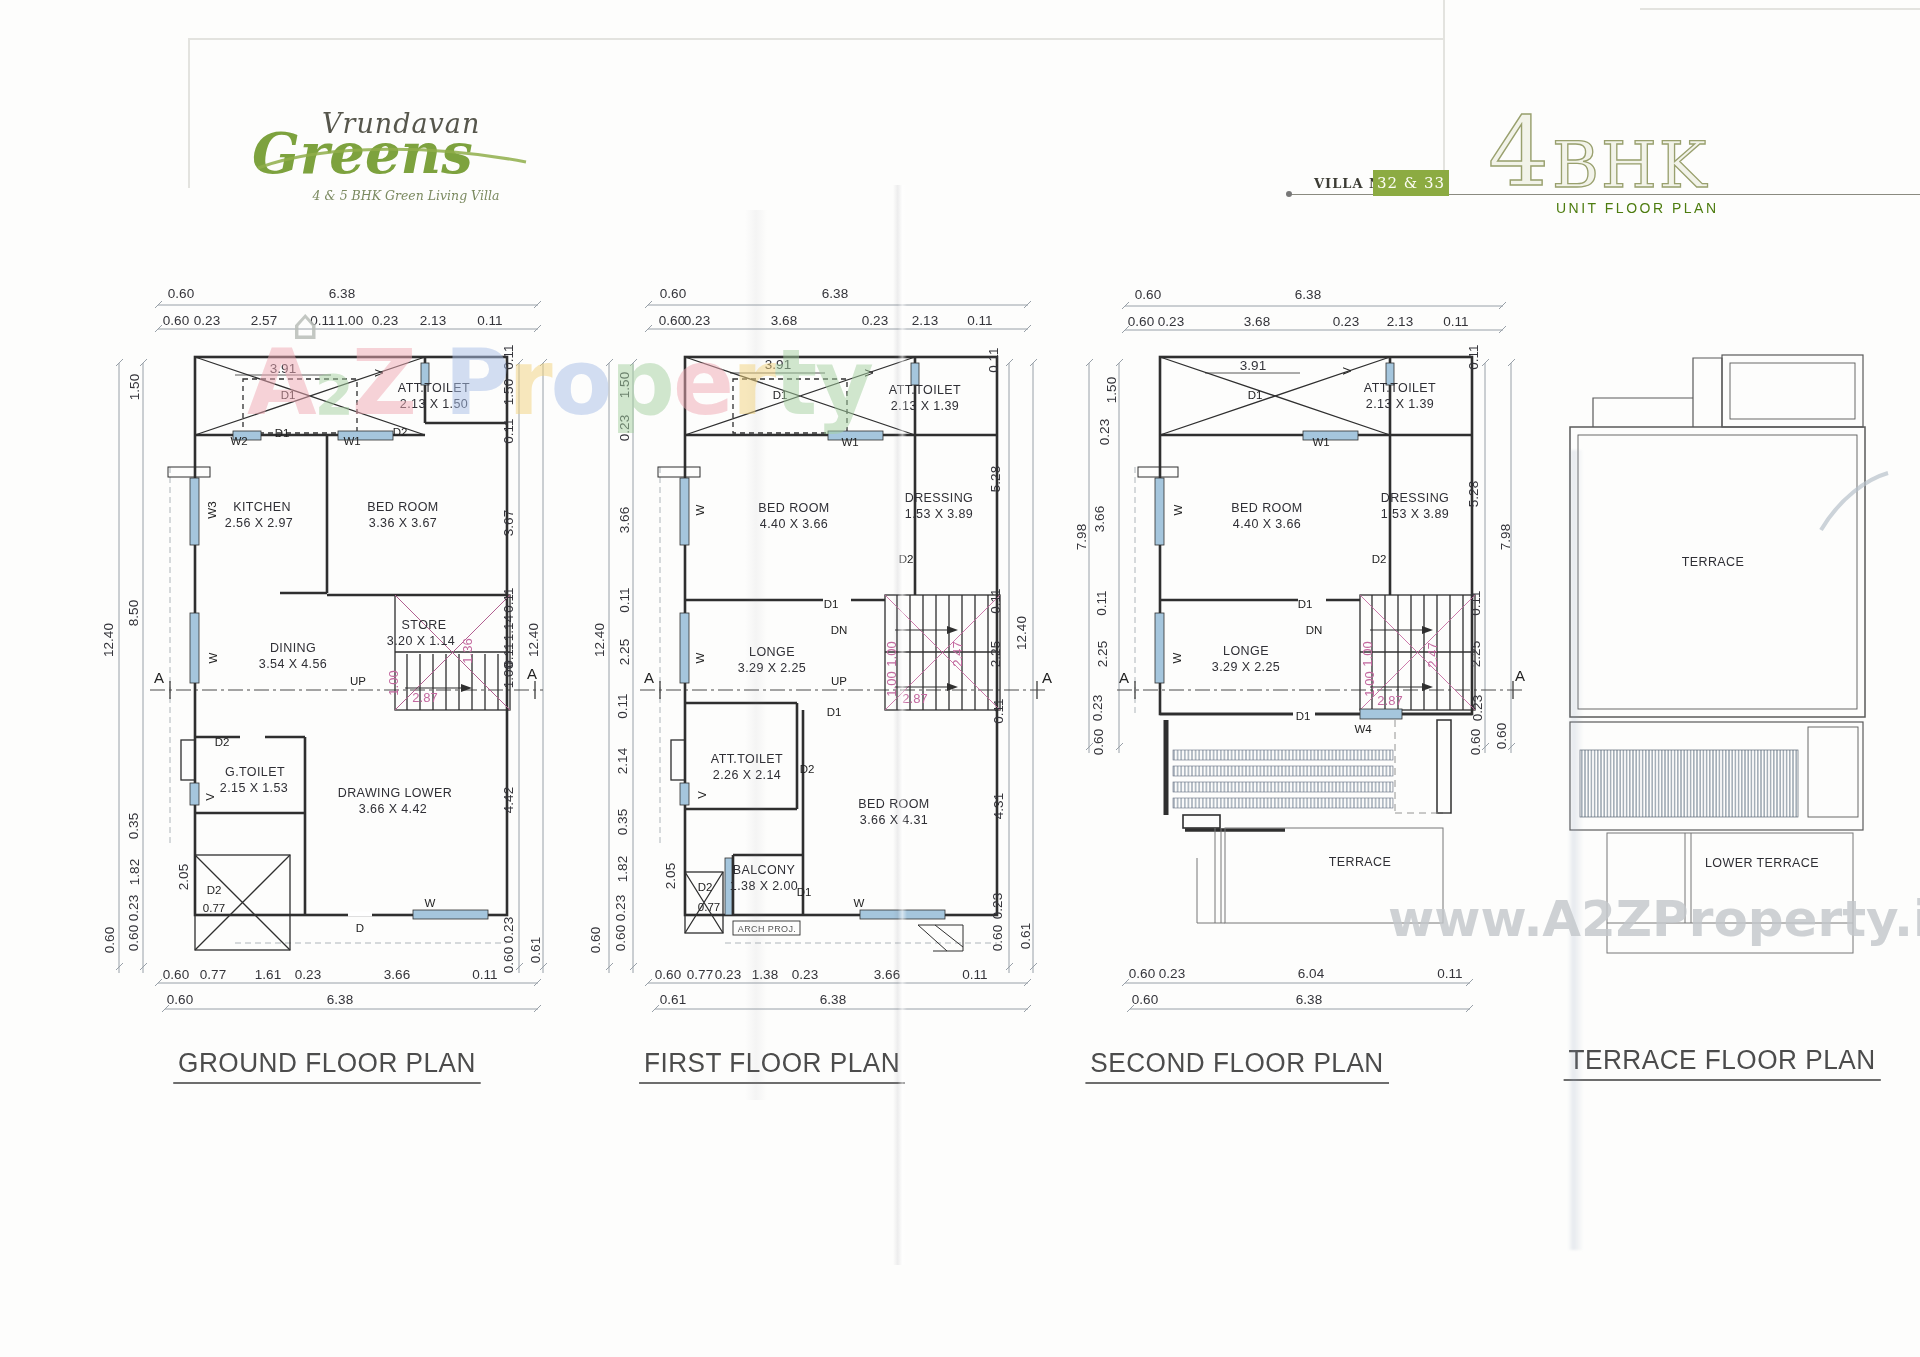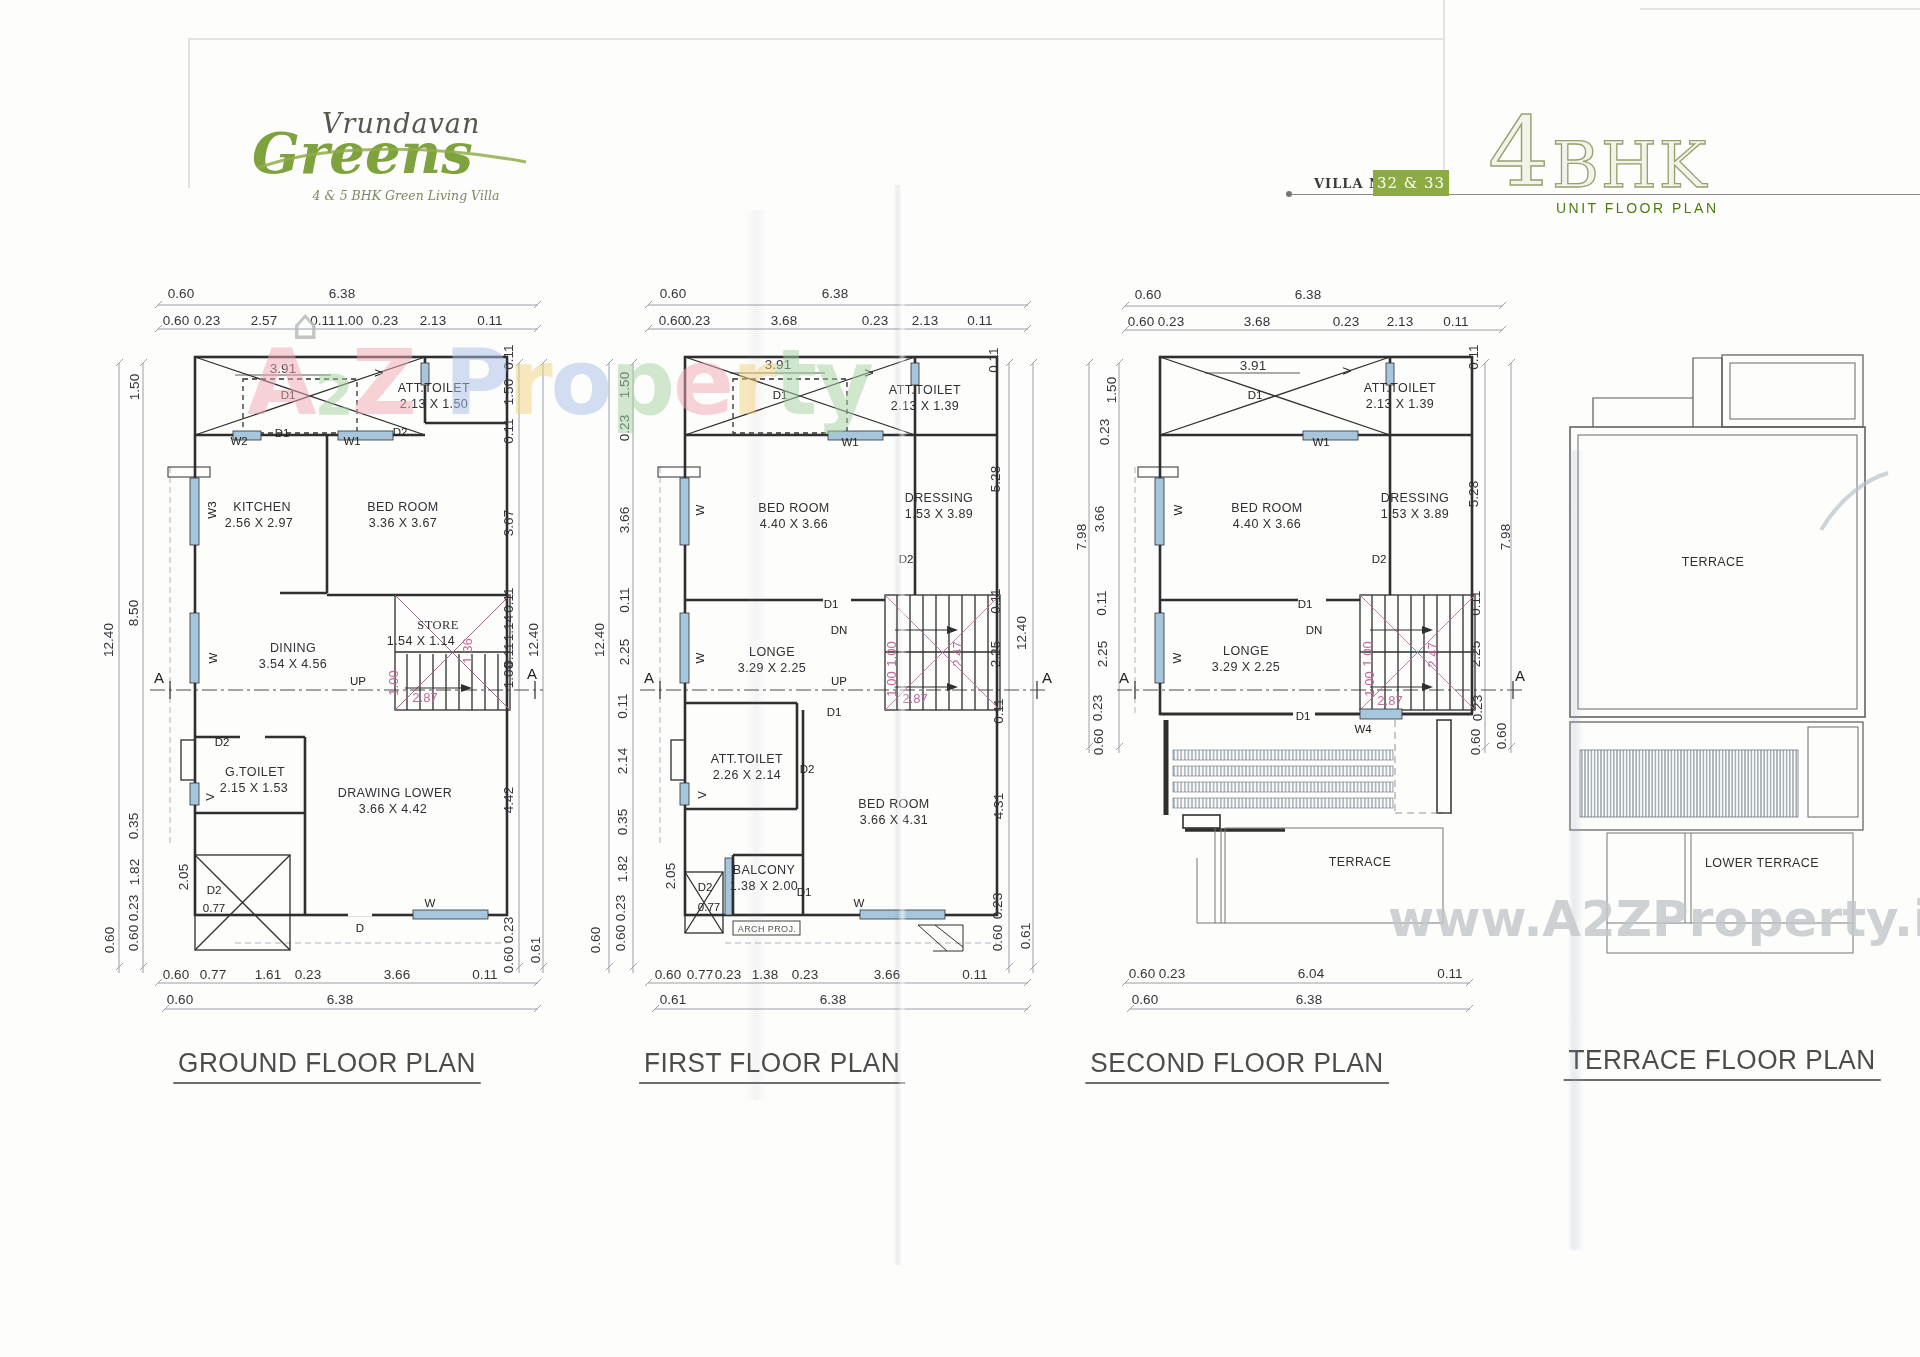--- a/index.html
+++ b/index.html
@@ -172,22 +172,22 @@
       <span class="lbl dim" data-interactable="false" style="left: 188px; top: 85px;">3.91</span>
       <span class="lbl tag" data-interactable="false" style="left: 193px; top: 112px;">D1</span>
       <span class="lbl room" data-interactable="false" style="left: 339px; top: 105px;">ATT.TOILET</span>
       <span class="lbl room" data-interactable="false" style="left: 339px; top: 121px;">2.13 X 1.50</span>
       <span class="lbl room" data-interactable="false" style="left: 167px; top: 224px;">KITCHEN</span>
       <span class="lbl room" data-interactable="false" style="left: 164px; top: 240px;">2.56 X 2.97</span>
       <span class="lbl room" data-interactable="false" style="left: 308px; top: 224px;">BED ROOM</span>
       <span class="lbl room" data-interactable="false" style="left: 308px; top: 240px;">3.36 X 3.67</span>
       <span class="lbl room" data-interactable="false" style="left: 198px; top: 365px;">DINING</span>
       <span class="lbl room" data-interactable="false" style="left: 198px; top: 381px;">3.54 X 4.56</span>
-      <span class="lbl room" data-interactable="false" style="left: 343px; top: 342px; font-family: Liberation Serif, serif;">STORE</span>
-      <span class="lbl room" data-interactable="false" style="left: 326px; top: 358px;">1.54 X 1.14</span>
+      <span class="lbl room" data-interactable="false" style="left: 329px; top: 342px;">STORE</span>
+      <span class="lbl room" data-interactable="false" style="left: 326px; top: 358px;">3.20 X 1.14</span>
       <span class="lbl room" data-interactable="false" style="left: 160px; top: 489px;">G.TOILET</span>
       <span class="lbl room" data-interactable="false" style="left: 159px; top: 505px;">2.15 X 1.53</span>
       <span class="lbl room" data-interactable="false" style="left: 300px; top: 510px;">DRAWING LOWER</span>
       <span class="lbl room" data-interactable="false" style="left: 298px; top: 526px;">3.66 X 4.42</span>
       <span class="lbl tag" data-interactable="false" style="left: 144px; top: 158px;">W2</span>
       <span class="lbl tag" data-interactable="false" style="left: 187px; top: 150px;">D1</span>
       <span class="lbl tag" data-interactable="false" style="left: 257px; top: 158px;">W1</span>
       <span class="lbl tag" data-interactable="false" style="left: 305px; top: 149px;">D2</span>
       <span class="lbl tag rot" data-interactable="false" style="left: 284px; top: 90px;">V</span>
       <span class="lbl tag rot" data-interactable="false" style="left: 117px; top: 227px;">W3</span>

